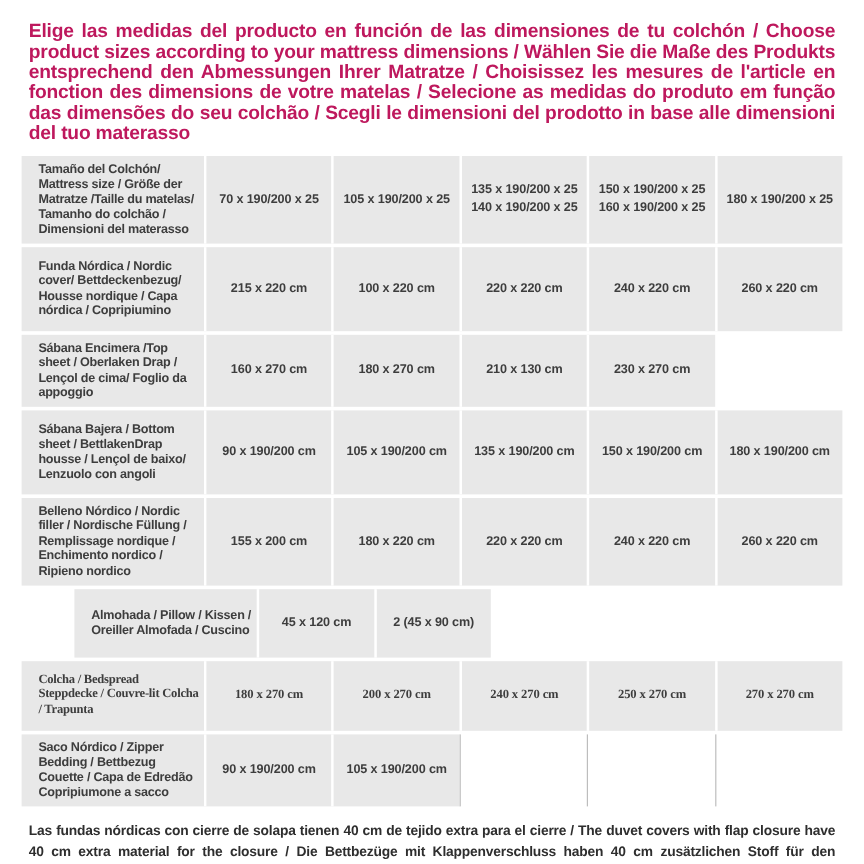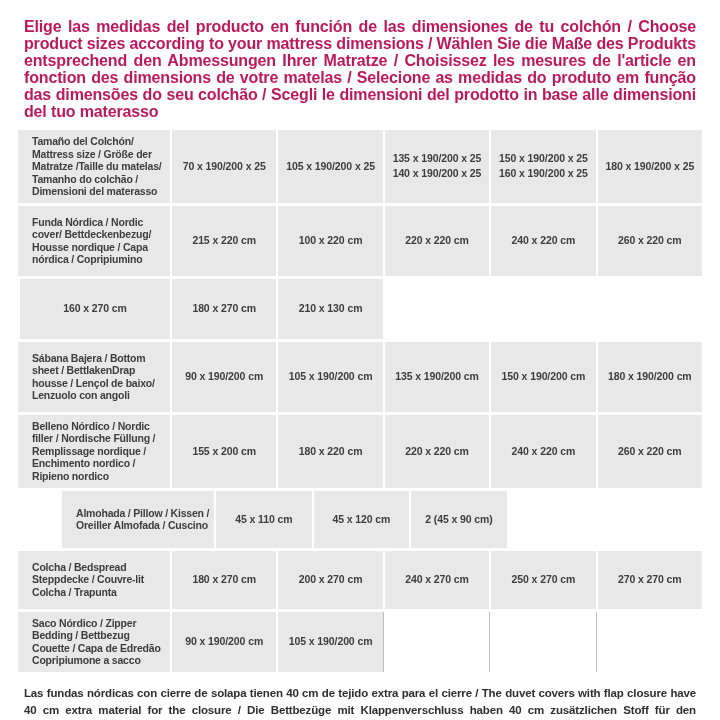--- a/index.html
+++ b/index.html
@@ -27,21 +27,21 @@
     display: grid;
     grid-template-columns: 152px repeat(5, 1fr);
     background: transparent;
   }
   .trow:nth-child(1) { min-height: 71px; }
   .trow:nth-child(2) { min-height: 70px; }
   .trow:nth-child(3) { min-height: 60px; }
   .trow:nth-child(4) { min-height: 70px; }
   .trow:nth-child(5) { min-height: 73px; }
   .trow:nth-child(6) { min-height: 57px; margin-left: 44px; }
-  .trow:nth-child(7) { min-height: 58px; }
+  .trow:nth-child(7) { min-height: 58px; font-family: Liberation Serif, serif; }
   .trow:nth-child(8) { min-height: 58px; }
 
   .cell {
     background: #e8e8e8;
     color: #3d3d3d;
     font-weight: bold;
     display: flex;
     align-items: center;
   }
   .label-cell {
@@ -95,43 +95,44 @@
       </div>
       <div class="trow">
         <div class="cell label-cell">Funda Nórdica / Nordic cover/ Bettdeckenbezug/ Housse nordique / Capa nórdica / Copripiumino</div>
         <div class="cell value-cell">215 x 220 cm</div>
         <div class="cell value-cell">100 x 220 cm</div>
         <div class="cell value-cell">220 x 220 cm</div>
         <div class="cell value-cell">240 x 220 cm</div>
         <div class="cell value-cell">260 x 220 cm</div>
       </div>
       <div class="trow">
+        <div class="cell label-cell">Sábana Encimera /Top sheet / Oberlaken Drap / Lençol de cima/ Foglio da appoggio</div>
         <div class="cell value-cell">160 x 270 cm</div>
         <div class="cell value-cell">180 x 270 cm</div>
         <div class="cell value-cell">210 x 130 cm</div>
+        <div class="cell value-cell">230 x 270 cm</div>
       </div>
       <div class="trow">
         <div class="cell label-cell">Sábana Bajera / Bottom sheet / BettlakenDrap housse / Lençol de baixo/ Lenzuolo con angoli</div>
         <div class="cell value-cell">90 x 190/200 cm</div>
         <div class="cell value-cell">105 x 190/200 cm</div>
         <div class="cell value-cell">135 x 190/200 cm</div>
         <div class="cell value-cell">150 x 190/200 cm</div>
         <div class="cell value-cell">180 x 190/200 cm</div>
       </div>
       <div class="trow">
         <div class="cell label-cell">Belleno Nórdico / Nordic filler / Nordische Füllung / Remplissage nordique / Enchimento nordico / Ripieno nordico</div>
         <div class="cell value-cell">155 x 200 cm</div>
         <div class="cell value-cell">180 x 220 cm</div>
         <div class="cell value-cell">220 x 220 cm</div>
         <div class="cell value-cell">240 x 220 cm</div>
         <div class="cell value-cell">260 x 220 cm</div>
       </div>
       <div class="trow">
         <div class="cell label-cell">Almohada / Pillow / Kissen / Oreiller Almofada / Cuscino</div>
-        <div class="cell value-cell">45 x 110 cm</div>
         <div class="cell value-cell">45 x 120 cm</div>
         <div class="cell value-cell">2 (45 x 90 cm)</div>
       </div>
       <div class="trow">
         <div class="cell label-cell">Colcha / Bedspread Steppdecke / Couvre-lit Colcha / Trapunta</div>
         <div class="cell value-cell">180 x 270 cm</div>
         <div class="cell value-cell">200 x 270 cm</div>
         <div class="cell value-cell">240 x 270 cm</div>
         <div class="cell value-cell">250 x 270 cm</div>
         <div class="cell value-cell">270 x 270 cm</div>

